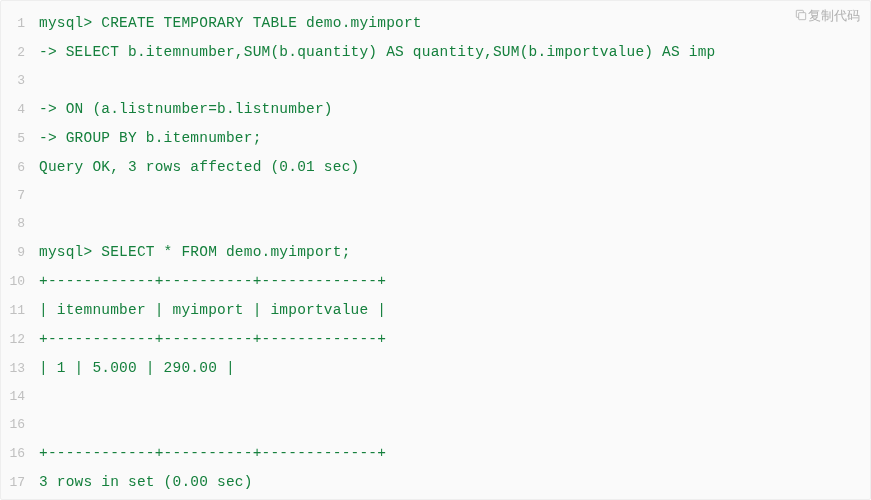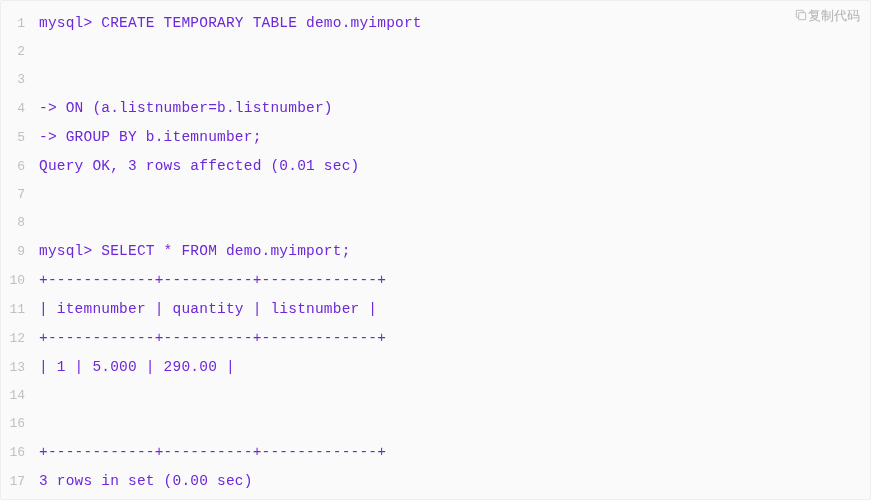--- a/index.html
+++ b/index.html
@@ -52,21 +52,21 @@
   .ln {
     width: 38px;
     min-width: 38px;
     text-align: right;
     color: #c0c0c0;
     font-size: 13px;
     padding-right: 14px;
     user-select: none;
   }
   .code {
-    color: #6d28d9;
+    color: #15803d;
     letter-spacing: 0.2px;
     overflow: hidden;
     text-overflow: clip;
   }
 </style>
 </head>
 <body>
 
 <div class="code-block">
 
@@ -80,20 +80,21 @@
     <span>复制代码</span>
   </div>
 
   <div class="code-lines">
     <div class="line">
       <span class="ln">1</span>
       <span class="code">mysql&gt; CREATE TEMPORARY TABLE demo.myimport</span>
     </div>
     <div class="line">
       <span class="ln">2</span>
+      <span class="code">-&gt; SELECT b.itemnumber,SUM(b.quantity) AS quantity,SUM(b.importvalue) AS imp</span>
     </div>
     <div class="line">
       <span class="ln">3</span>
     </div>
     <div class="line">
       <span class="ln">4</span>
       <span class="code">-&gt; ON (a.listnumber=b.listnumber)</span>
     </div>
     <div class="line">
       <span class="ln">5</span>
@@ -113,21 +114,21 @@
     <div class="line">
       <span class="ln">9</span>
       <span class="code">mysql&gt; SELECT * FROM demo.myimport;</span>
     </div>
     <div class="line">
       <span class="ln">10</span>
       <span class="code">+------------+----------+-------------+</span>
     </div>
     <div class="line">
       <span class="ln">11</span>
-      <span class="code">| itemnumber | quantity | listnumber |</span>
+      <span class="code">| itemnumber | myimport | importvalue |</span>
     </div>
     <div class="line">
       <span class="ln">12</span>
       <span class="code">+------------+----------+-------------+</span>
     </div>
     <div class="line">
       <span class="ln">13</span>
       <span class="code">| 1 | 5.000 | 290.00 |</span>
     </div>
     <div class="line">

